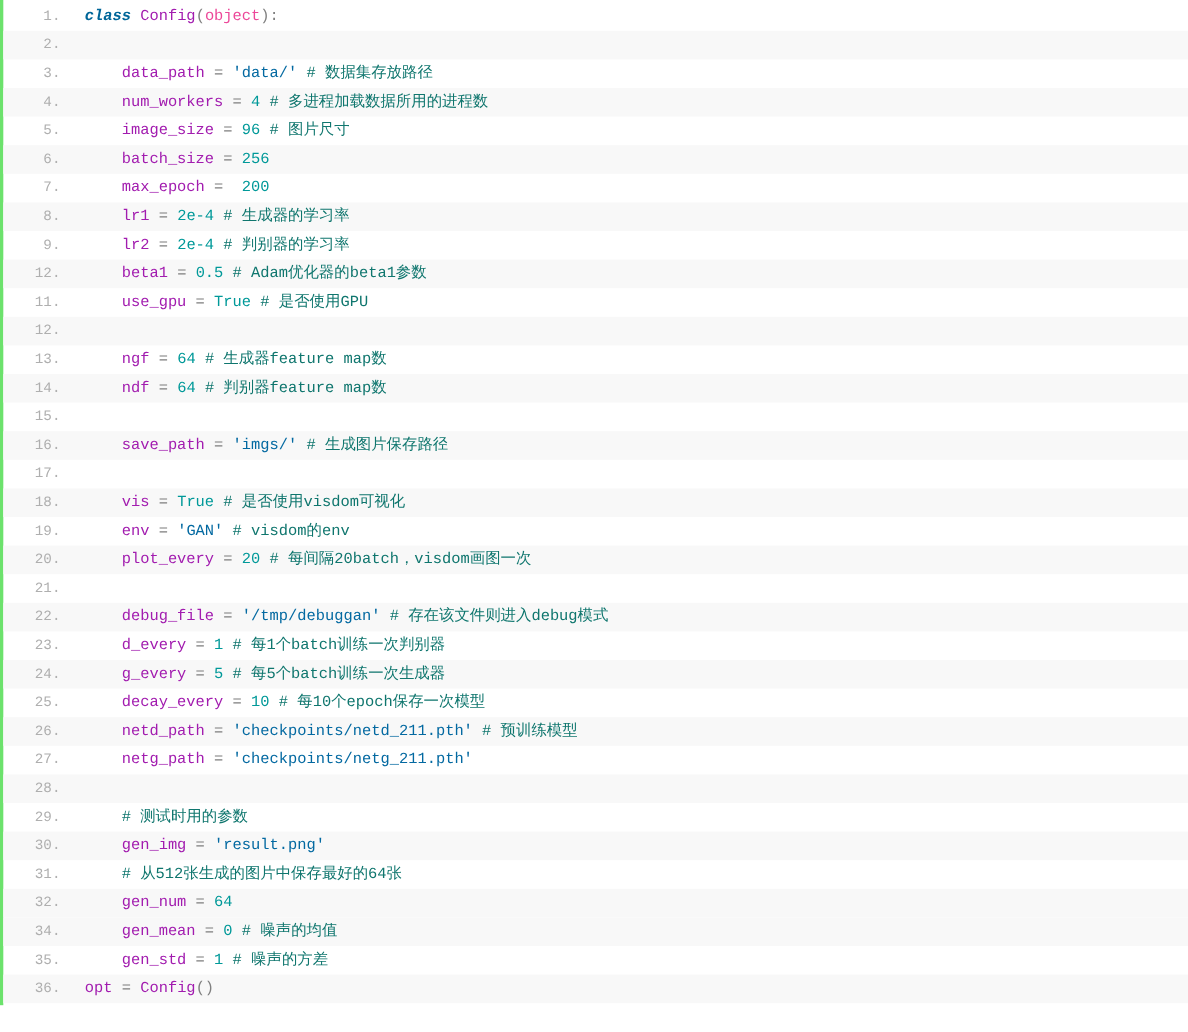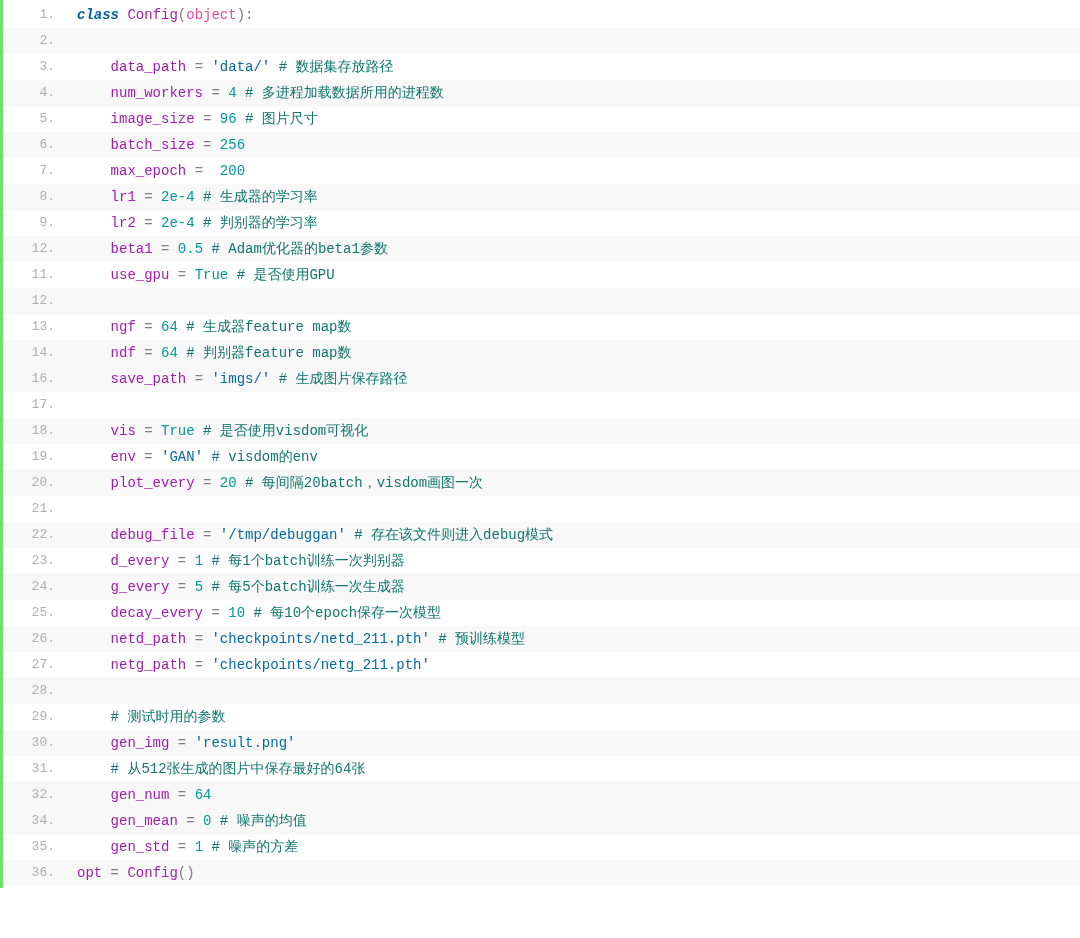--- a/index.html
+++ b/index.html
@@ -60,20 +60,21 @@
     <div class="line"><div class="gutter">5.</div><div class="src"><span class="p">    </span><span class="id">image_size </span><span class="op">= </span><span class="n">96</span><span class="p"> </span><span class="c"># 图片尺寸</span></div></div>
     <div class="line alt"><div class="gutter">6.</div><div class="src"><span class="p">    </span><span class="id">batch_size </span><span class="op">= </span><span class="n">256</span></div></div>
     <div class="line"><div class="gutter">7.</div><div class="src"><span class="p">    </span><span class="id">max_epoch </span><span class="op">=  </span><span class="n">200</span></div></div>
     <div class="line alt"><div class="gutter">8.</div><div class="src"><span class="p">    </span><span class="id">lr1 </span><span class="op">= </span><span class="n">2e-4</span><span class="p"> </span><span class="c"># 生成器的学习率</span></div></div>
     <div class="line"><div class="gutter">9.</div><div class="src"><span class="p">    </span><span class="id">lr2 </span><span class="op">= </span><span class="n">2e-4</span><span class="p"> </span><span class="c"># 判别器的学习率</span></div></div>
     <div class="line alt"><div class="gutter">12.</div><div class="src"><span class="p">    </span><span class="id">beta1 </span><span class="op">= </span><span class="n">0.5</span><span class="p"> </span><span class="c"># Adam优化器的beta1参数</span></div></div>
     <div class="line"><div class="gutter">11.</div><div class="src"><span class="p">    </span><span class="id">use_gpu </span><span class="op">= </span><span class="n">True</span><span class="p"> </span><span class="c"># 是否使用GPU</span></div></div>
     <div class="line alt"><div class="gutter">12.</div></div>
     <div class="line"><div class="gutter">13.</div><div class="src"><span class="p">    </span><span class="id">ngf </span><span class="op">= </span><span class="n">64</span><span class="p"> </span><span class="c"># 生成器feature map数</span></div></div>
     <div class="line alt"><div class="gutter">14.</div><div class="src"><span class="p">    </span><span class="id">ndf </span><span class="op">= </span><span class="n">64</span><span class="p"> </span><span class="c"># 判别器feature map数</span></div></div>
+    <div class="line"><div class="gutter">15.</div><div class="src"></div></div>
     <div class="line alt"><div class="gutter">16.</div><div class="src"><span class="p">    </span><span class="id">save_path </span><span class="op">= </span><span class="s">'imgs/'</span><span class="p"> </span><span class="c"># 生成图片保存路径</span></div></div>
     <div class="line"><div class="gutter">17.</div><div class="src"></div></div>
     <div class="line alt"><div class="gutter">18.</div><div class="src"><span class="p">    </span><span class="id">vis </span><span class="op">= </span><span class="n">True</span><span class="p"> </span><span class="c"># 是否使用visdom可视化</span></div></div>
     <div class="line"><div class="gutter">19.</div><div class="src"><span class="p">    </span><span class="id">env </span><span class="op">= </span><span class="s">'GAN'</span><span class="p"> </span><span class="c"># visdom的env</span></div></div>
     <div class="line alt"><div class="gutter">20.</div><div class="src"><span class="p">    </span><span class="id">plot_every </span><span class="op">= </span><span class="n">20</span><span class="p"> </span><span class="c"># 每间隔20batch，visdom画图一次</span></div></div>
     <div class="line"><div class="gutter">21.</div><div class="src"></div></div>
     <div class="line alt"><div class="gutter">22.</div><div class="src"><span class="p">    </span><span class="id">debug_file </span><span class="op">= </span><span class="s">'/tmp/debuggan'</span><span class="p"> </span><span class="c"># 存在该文件则进入debug模式</span></div></div>
     <div class="line"><div class="gutter">23.</div><div class="src"><span class="p">    </span><span class="id">d_every </span><span class="op">= </span><span class="n">1</span><span class="p"> </span><span class="c"># 每1个batch训练一次判别器</span></div></div>
     <div class="line alt"><div class="gutter">24.</div><div class="src"><span class="p">    </span><span class="id">g_every </span><span class="op">= </span><span class="n">5</span><span class="p"> </span><span class="c"># 每5个batch训练一次生成器</span></div></div>
     <div class="line"><div class="gutter">25.</div><div class="src"><span class="p">    </span><span class="id">decay_every </span><span class="op">= </span><span class="n">10</span><span class="p"> </span><span class="c"># 每10个epoch保存一次模型</span></div></div>

